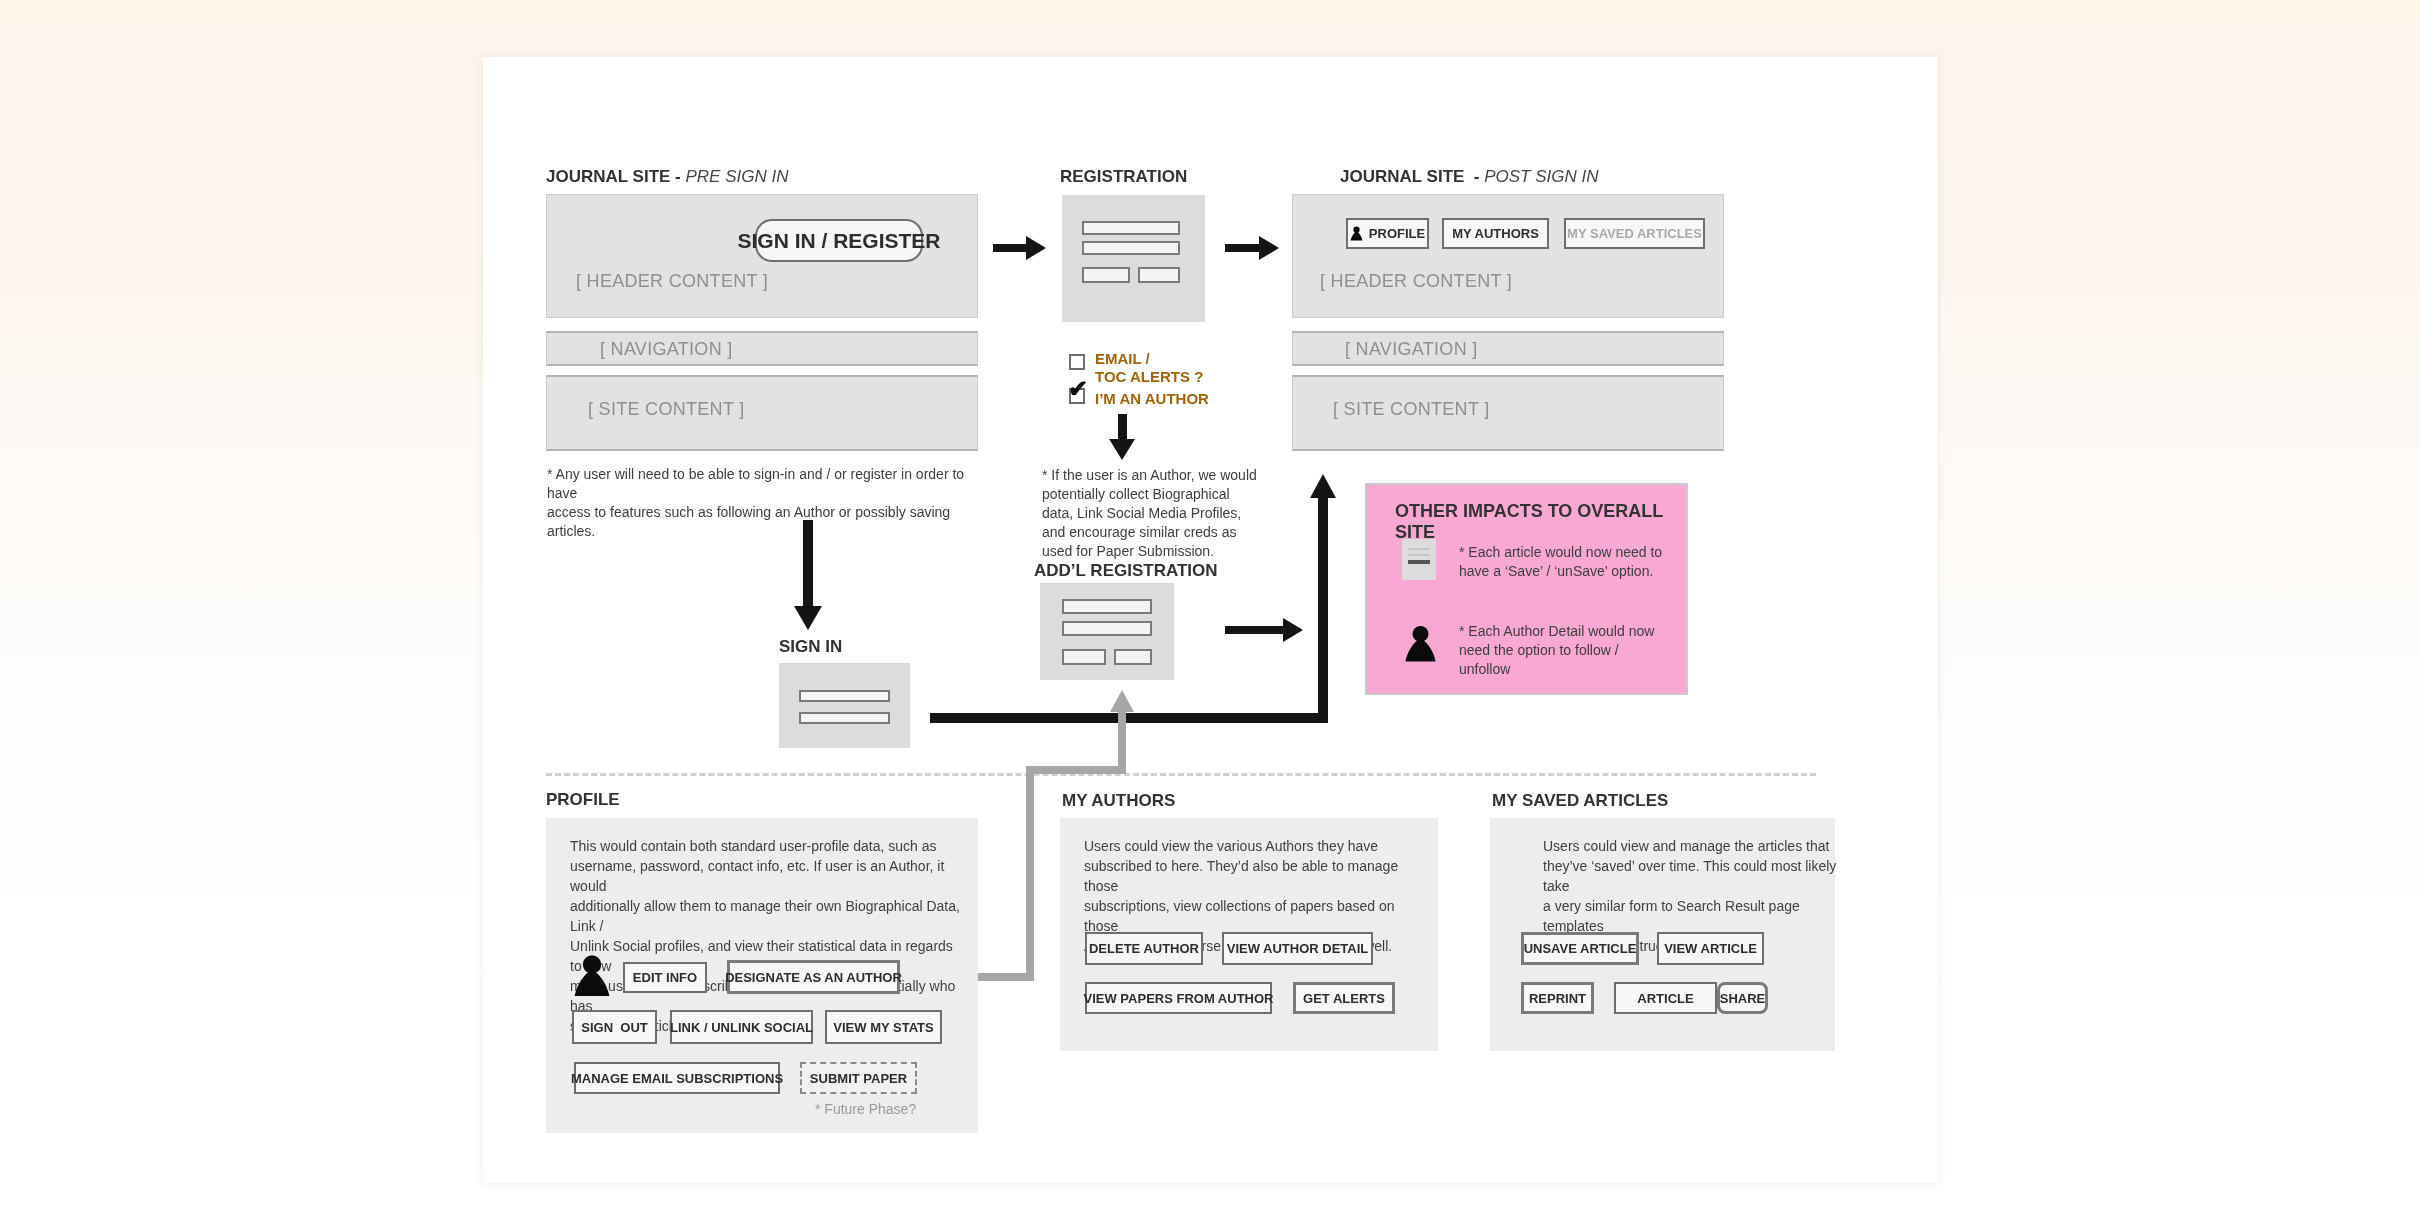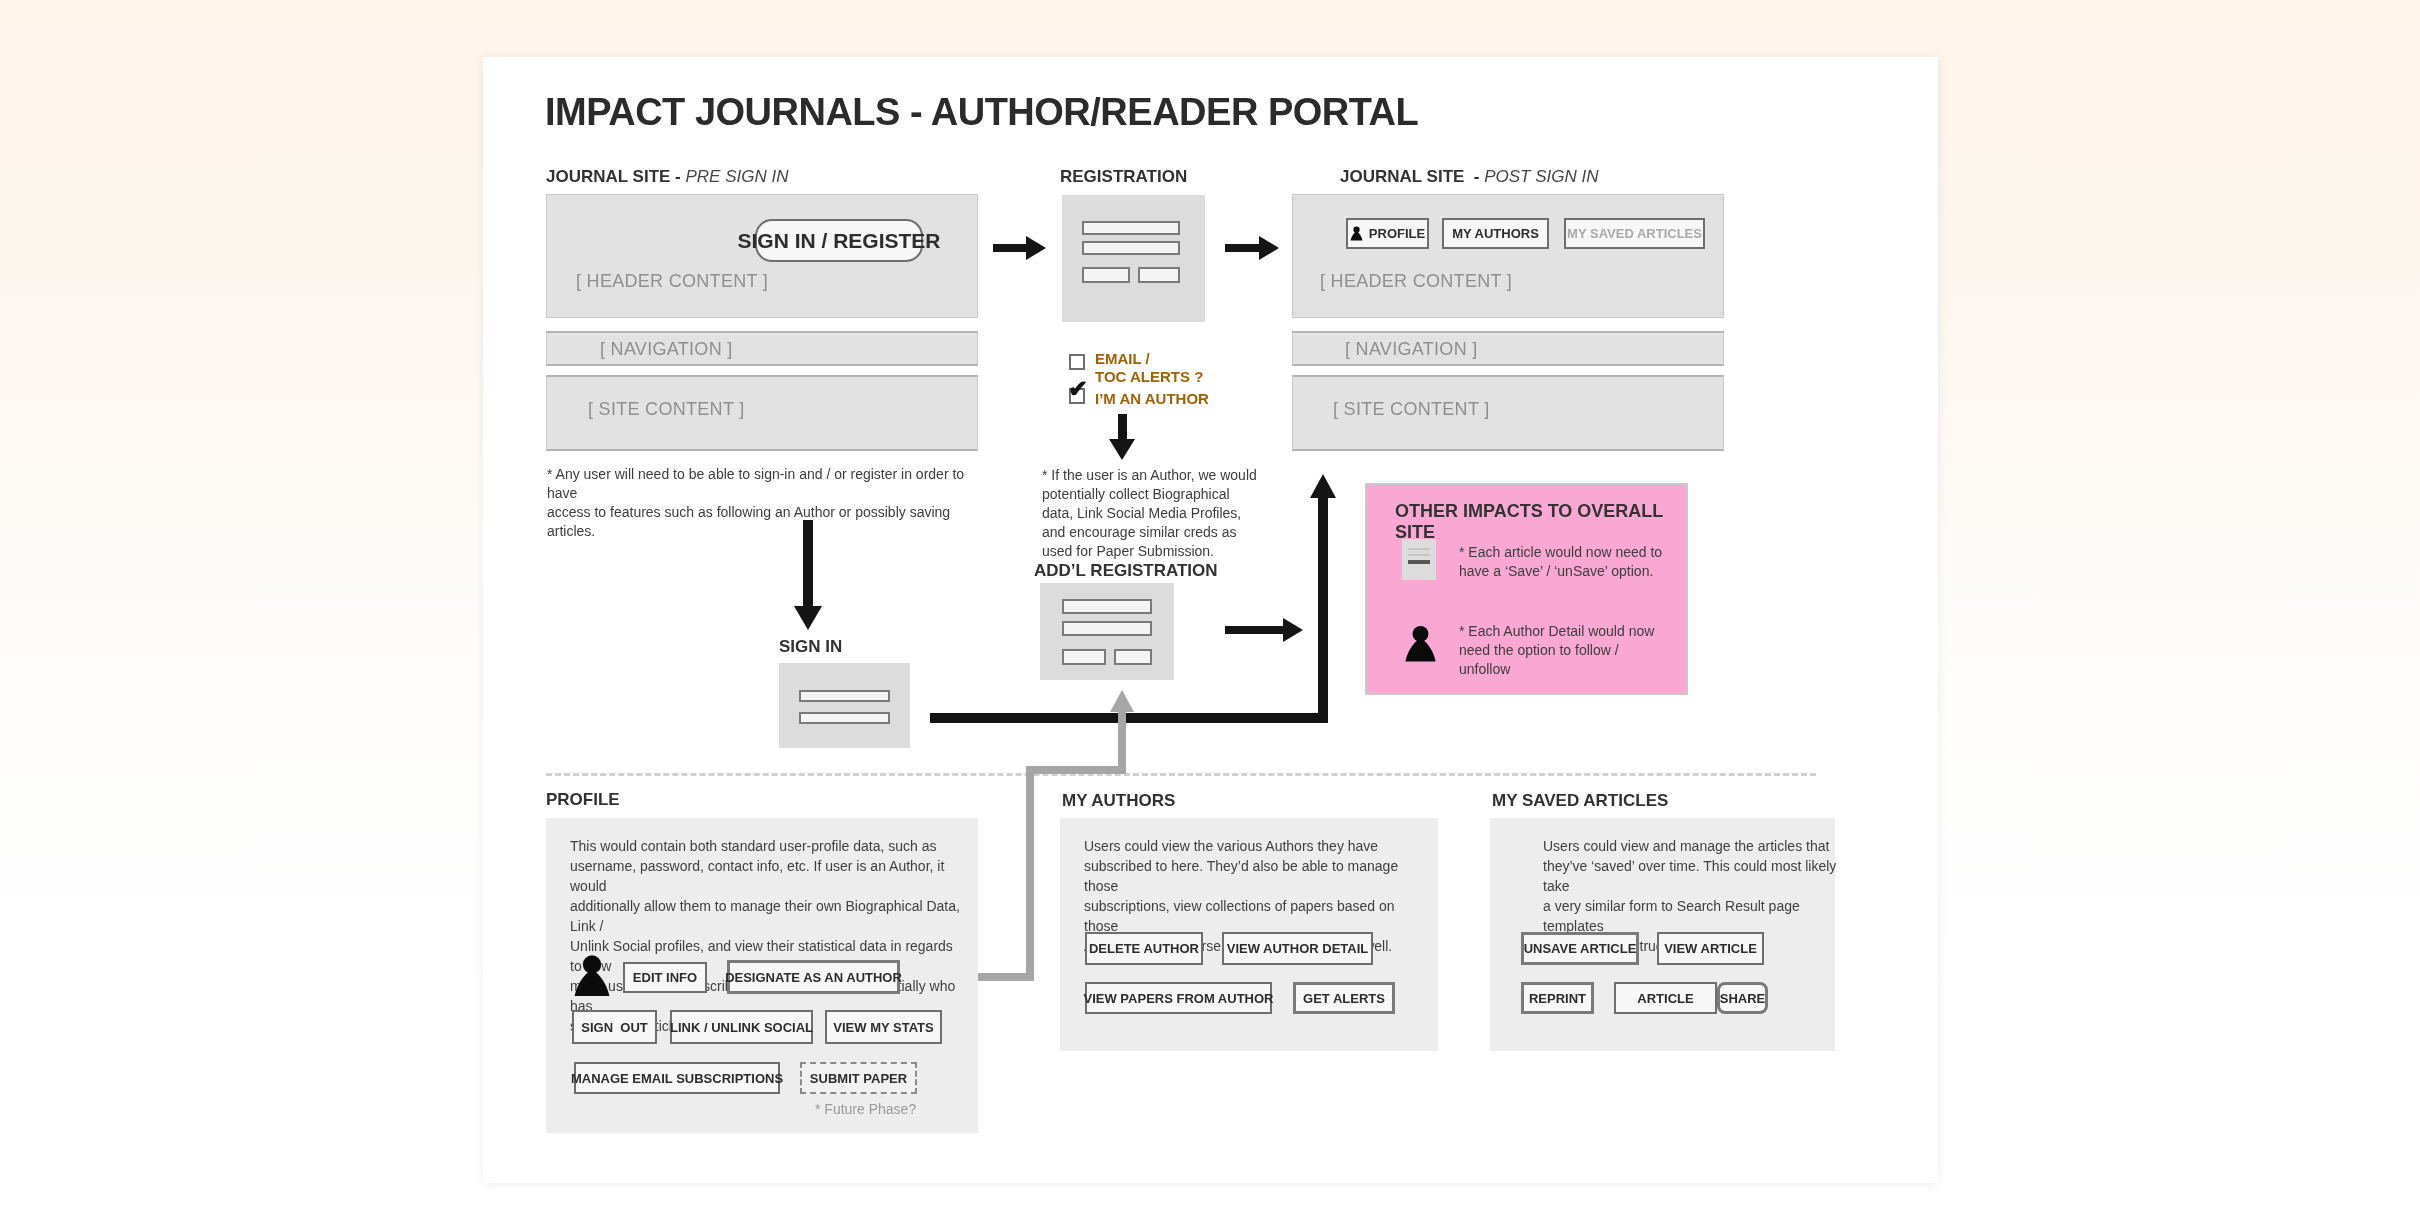--- a/index.html
+++ b/index.html
@@ -41,21 +41,20 @@
   .article-icon{background:#dcdcdc;}
   .article-icon i{position:absolute;display:block;}
   .future{font-size:14px;color:#9a9a9a;}
   svg.person{fill:#0b0b0b;}
 </style>
 </head>
 <body>
 
 <div class="abs canvas">
 
-  <div class="abs title">IMPACT JOURNALS - AUTHOR/READER PORTAL</div>
 
   <div class="abs sec-h" style="left:63px;top:110px;"><span>JOURNAL SITE - </span><span class="it">PRE SIGN IN</span></div>
 
   <div class="abs wire-block" style="left:63px;top:137px;width:432px;height:124px;"></div>
   <div class="abs btn" style="left:272px;top:162px;width:168px;height:43px;font-size:21px;border-radius:17px;">SIGN IN / REGISTER</div>
   <div class="abs wire-label" style="left:93px;top:214px;">[ HEADER CONTENT ]</div>
 
   <div class="abs wire-block wire-bar" style="left:63px;top:274px;width:432px;height:35px;"></div>
   <div class="abs wire-label" style="left:117px;top:282px;">[ NAVIGATION ]</div>
 

